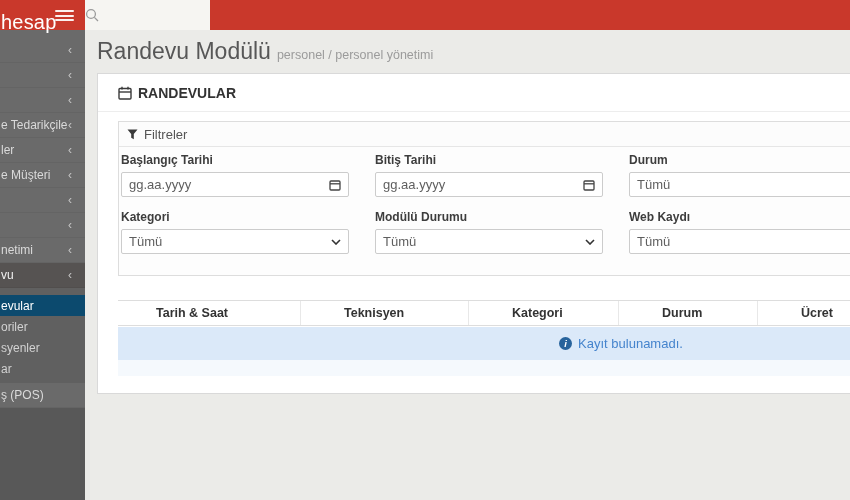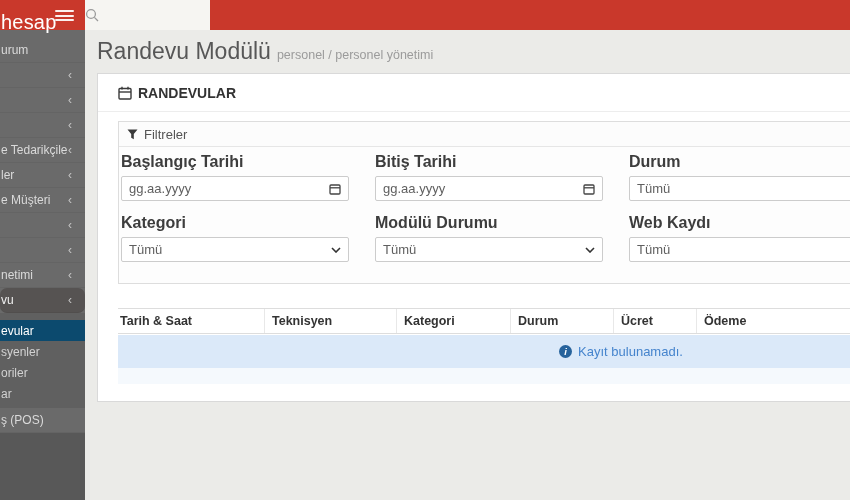--- a/index.html
+++ b/index.html
@@ -15,47 +15,47 @@
   .searchbox input { flex:1; border:0; outline:0; background:transparent; font-size:12px; color:#555; padding-left:12px; font-family:"Liberation Sans",sans-serif; }
   .searchbox input::placeholder { color:#b3b0ab; }
   .search-ic { margin-right:11px; flex:0 0 auto; }
 
   
   .sidebar { position:absolute; left:0; top:30px; width:85px; height:470px; background:#585858; }
   .menu { list-style:none; background:#6a6a6a; padding-top:8px; }
   .mi { height:25px; display:flex; align-items:center; padding:0 13px 0 1px; font-size:12px; color:#dadada; border-bottom:1px solid rgba(0,0,0,.05); cursor:pointer; white-space:nowrap; }
   .mi .lbl { flex:1; overflow:hidden; }
   .chev { font-size:12px; color:#c6c6c6; line-height:1; }
-  .mi.active { background:#565352; color:#f0f0f0;border-radius:7px; }
+  .mi.active { background:#565352; color:#f0f0f0; }
   .submenu { list-style:none; background:#606060; padding:7px 0 4px; }
   .smi { height:21px; display:flex; align-items:center; padding-left:1px; font-size:12px; color:#d2d2d2; cursor:pointer; white-space:nowrap; }
   .smi.active { background:#0c4a6e; color:#ffffff; }
 
   
   .main { position:absolute; left:85px; top:30px; width:1065px; height:470px; }
   .page-head { padding:8px 0 8px 12px; }
   .page-title { font-size:23px; color:#575757; font-weight:400; }
   .page-sub { font-size:12.5px; color:#9b9b9b; margin-left:6px; }
 
   .panel { margin-left:12px; width:1050px; background:#fff; border:1px solid #d9d9d9; }
   .panel-head { display:flex; align-items:center; gap:6px; padding:11px 20px 10px; border-bottom:1px solid #ededed; font-size:14px; font-weight:700; color:#333; }
   .panel-body { padding:9px 20px 17px; }
 
   
   .filterbox { border:1px solid #ddd; background:#fdfdfd; margin-bottom:24px; }
   .fb-head { height:25px; display:flex; align-items:center; gap:6px; padding:0 8px; border-bottom:1px solid #e6e6e6; font-size:13px; color:#555; background:#fcfcfc; }
   .fb-body { padding:6px 2px 21px; }
   .fgrid { display:grid; grid-template-columns:228px 228px 320px; column-gap:26px; row-gap:13px; }
-  .fcell .flabel { display:block; font-size:16px; font-weight:600; color:#3d3d3d; margin-bottom:5px; }
+  .fcell .flabel { display:block; font-size:12px; font-weight:600; color:#3d3d3d; margin-bottom:5px; }
   .ctrl { height:25px; border:1px solid #ccc; border-radius:2px; background:#fff; display:flex; align-items:center; padding:0 7px; font-size:13px; color:#5f5f5f; cursor:pointer; }
   .ctrl .val { flex:1; }
 
   
   .thead { display:flex; border-top:1px solid #ddd; border-bottom:1px solid #ddd; height:26px; width:1006px; }
-  .th { display:flex; align-items:center; font-size:12.5px; font-weight:700; color:#333; padding-left:7px; border-right:1px solid #e8e8e8; height:100%; }
+  .th { display:flex; align-items:center; font-size:12.5px; font-weight:700; color:#333; padding-left:7px; border-right:1px solid #e8e8e8; height:100%;margin-left:36px; }
   .th:first-child { padding-left:2px; }
   .th:last-child { border-right:0; }
   .c1{width:147px}.c2{width:132px}.c3{width:114px}.c4{width:102px}.c5{width:103px}.c6{width:83px}.c7{flex:1}
   .empty-row { width:1006px; height:33px; margin-top:1px; background:#dbe9f9; display:flex; align-items:center; justify-content:center; gap:6px; font-size:13px; color:#4584cd; }
   .info-ic { width:13px; height:13px; border-radius:50%; background:#27639c; color:#fff; font-size:9.5px; font-weight:700; display:flex; align-items:center; justify-content:center; font-style:italic; }
   .stripe-row { width:1006px; height:16px; background:#f5f9fd; }
 
   svg { display:block; }
 </style>
 </head>
@@ -76,23 +76,20 @@
             <circle cx="6" cy="6" r="4.4" fill="none" stroke="#9a9a9a" stroke-width="1.3"></circle>
             <line x1="9.4" y1="9.4" x2="13" y2="13" stroke="#9a9a9a" stroke-width="1.3"></line>
           </svg>
       </span>
     </div>
   </div>
 
   <div class="sidebar">
     <ul class="menu">
       <li class="mi">
-          <span class="lbl">urum</span>
-        </li>
-      <li class="mi">
           <span class="lbl"></span>
           <span class="chev">‹</span>
         </li>
       <li class="mi">
           <span class="lbl"></span>
           <span class="chev">‹</span>
         </li>
       <li class="mi">
           <span class="lbl"></span>
           <span class="chev">‹</span>
@@ -123,24 +120,24 @@
         </li>
       <li class="mi active">
           <span class="lbl">vu</span>
           <span class="chev">‹</span>
         </li>
       <ul class="submenu">
         <li class="smi active">
             <span>evular</span>
           </li>
         <li class="smi">
+            <span>oriler</span>
+          </li>
+        <li class="smi">
             <span>syenler</span>
-          </li>
-        <li class="smi">
-            <span>oriler</span>
           </li>
         <li class="smi">
             <span>ar</span>
           </li>
       </ul>
       <li class="mi">
           <span class="lbl">ş (POS)</span>
         </li>
     </ul>
   </div>

